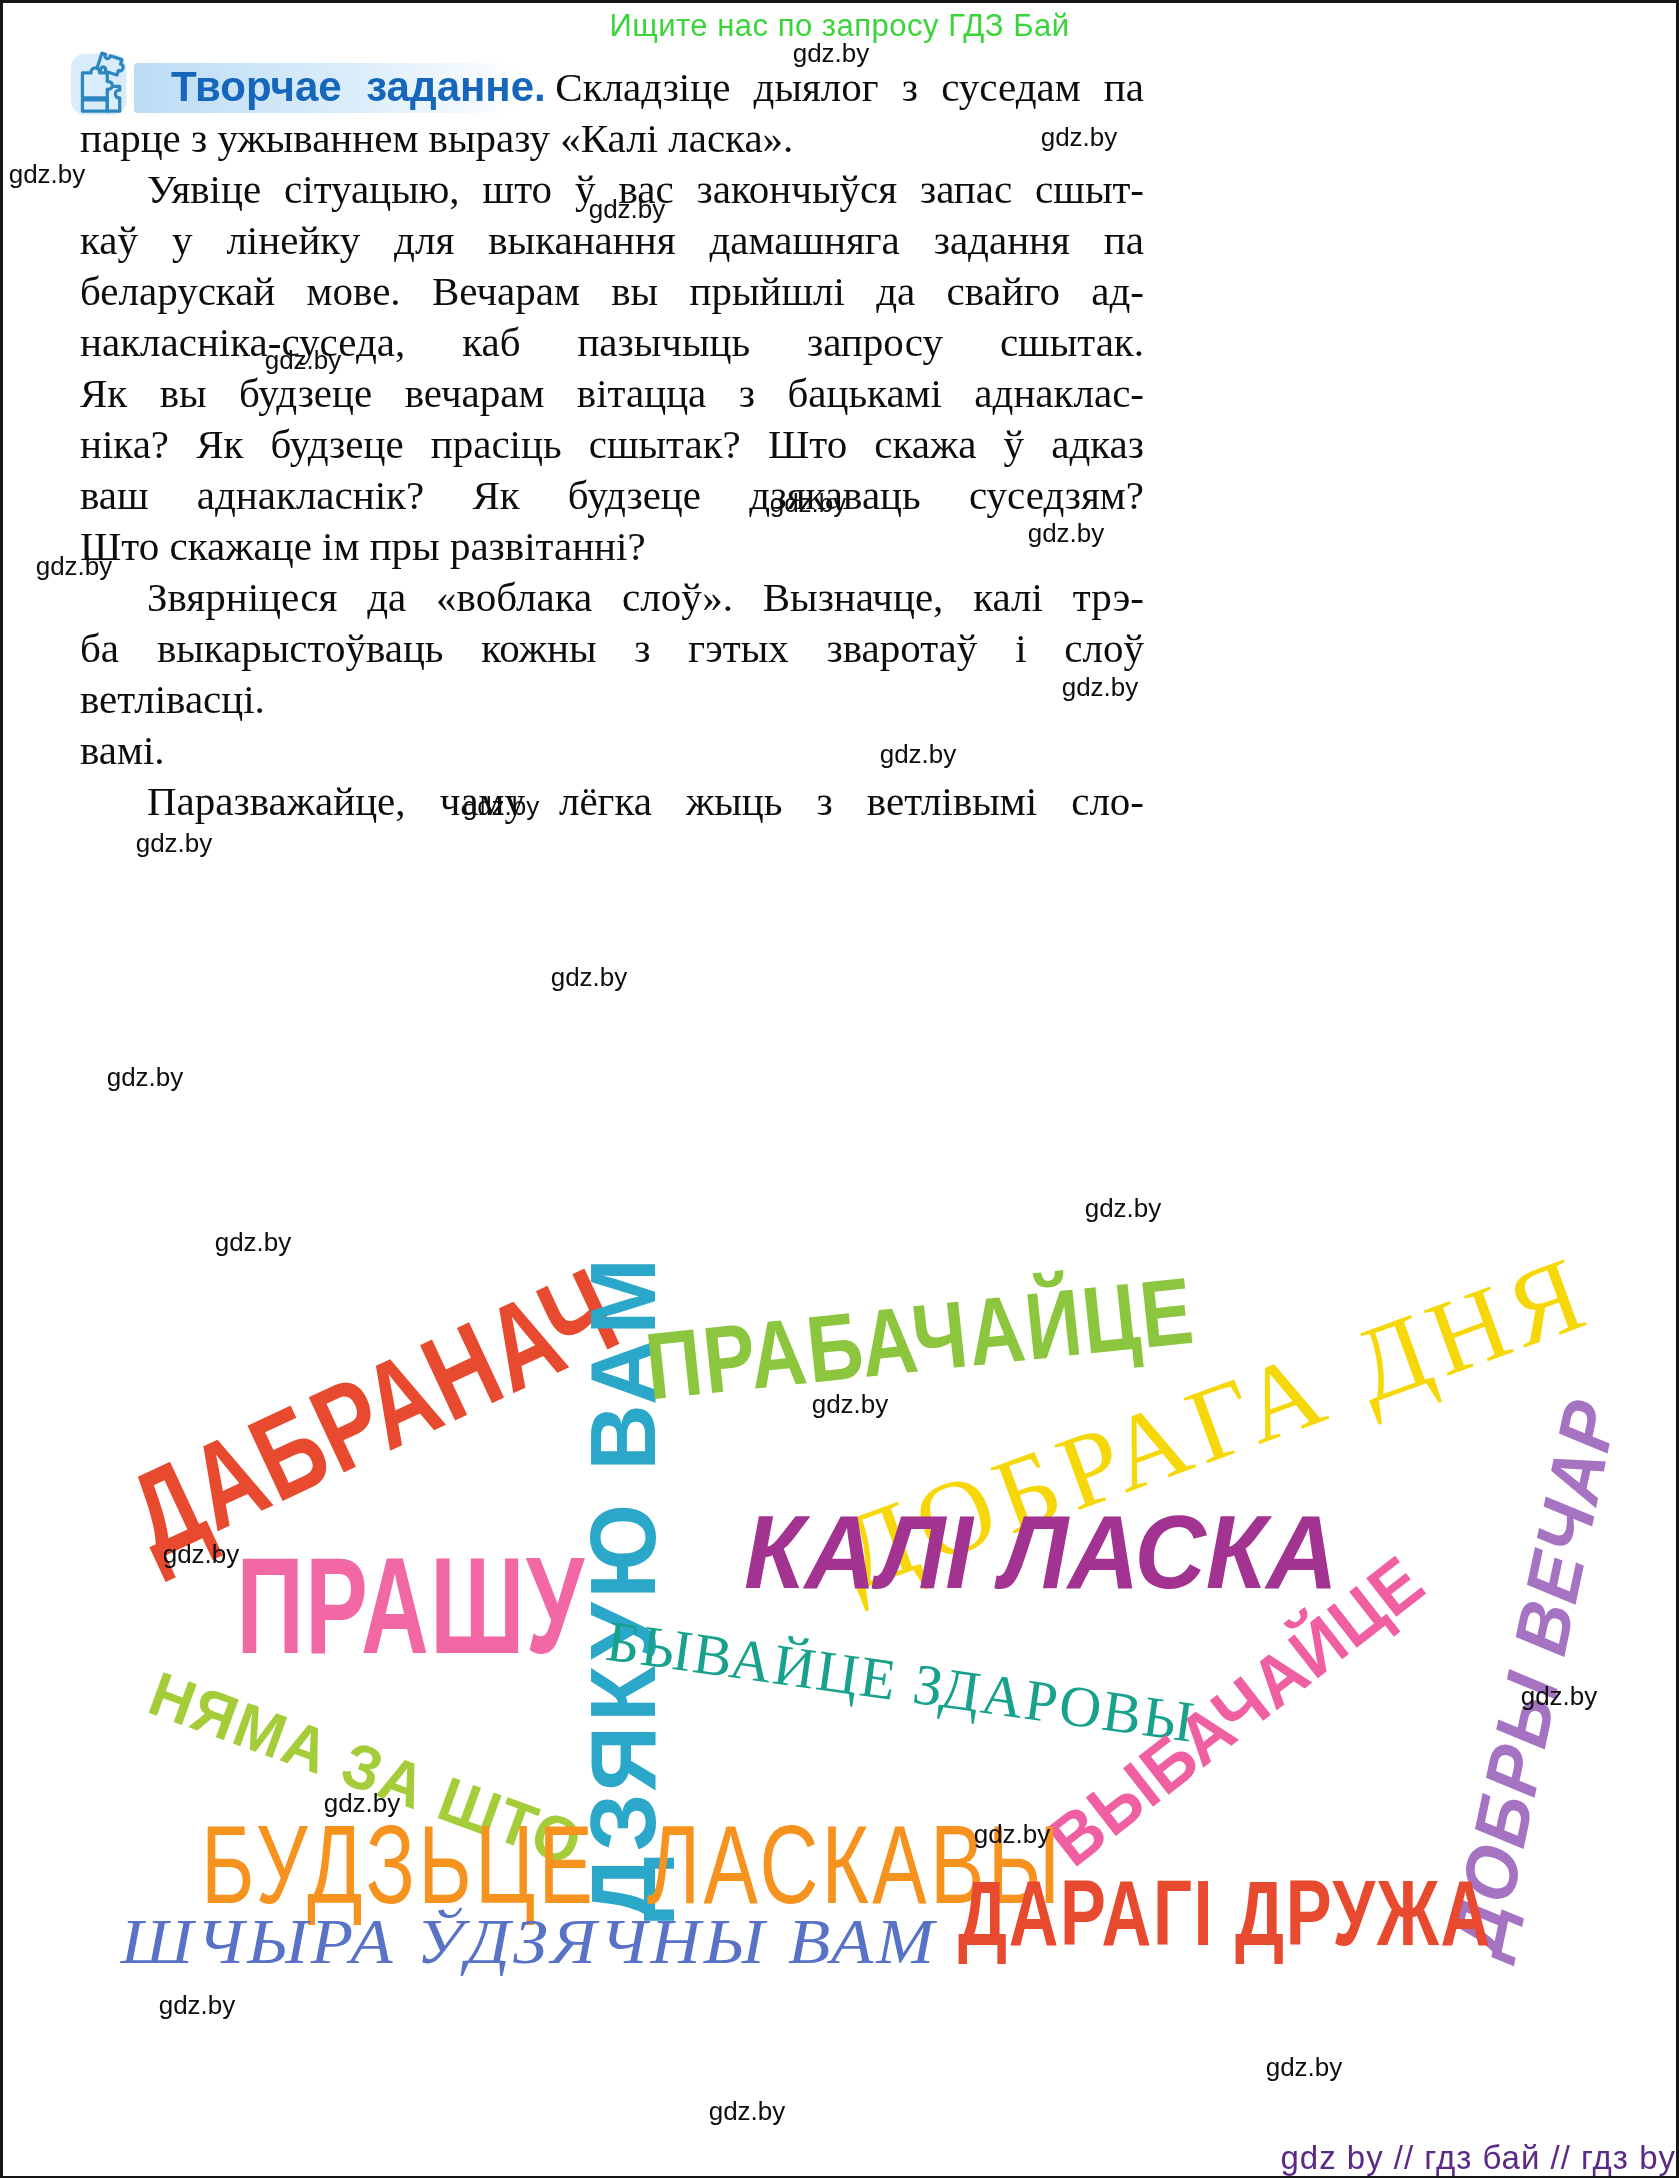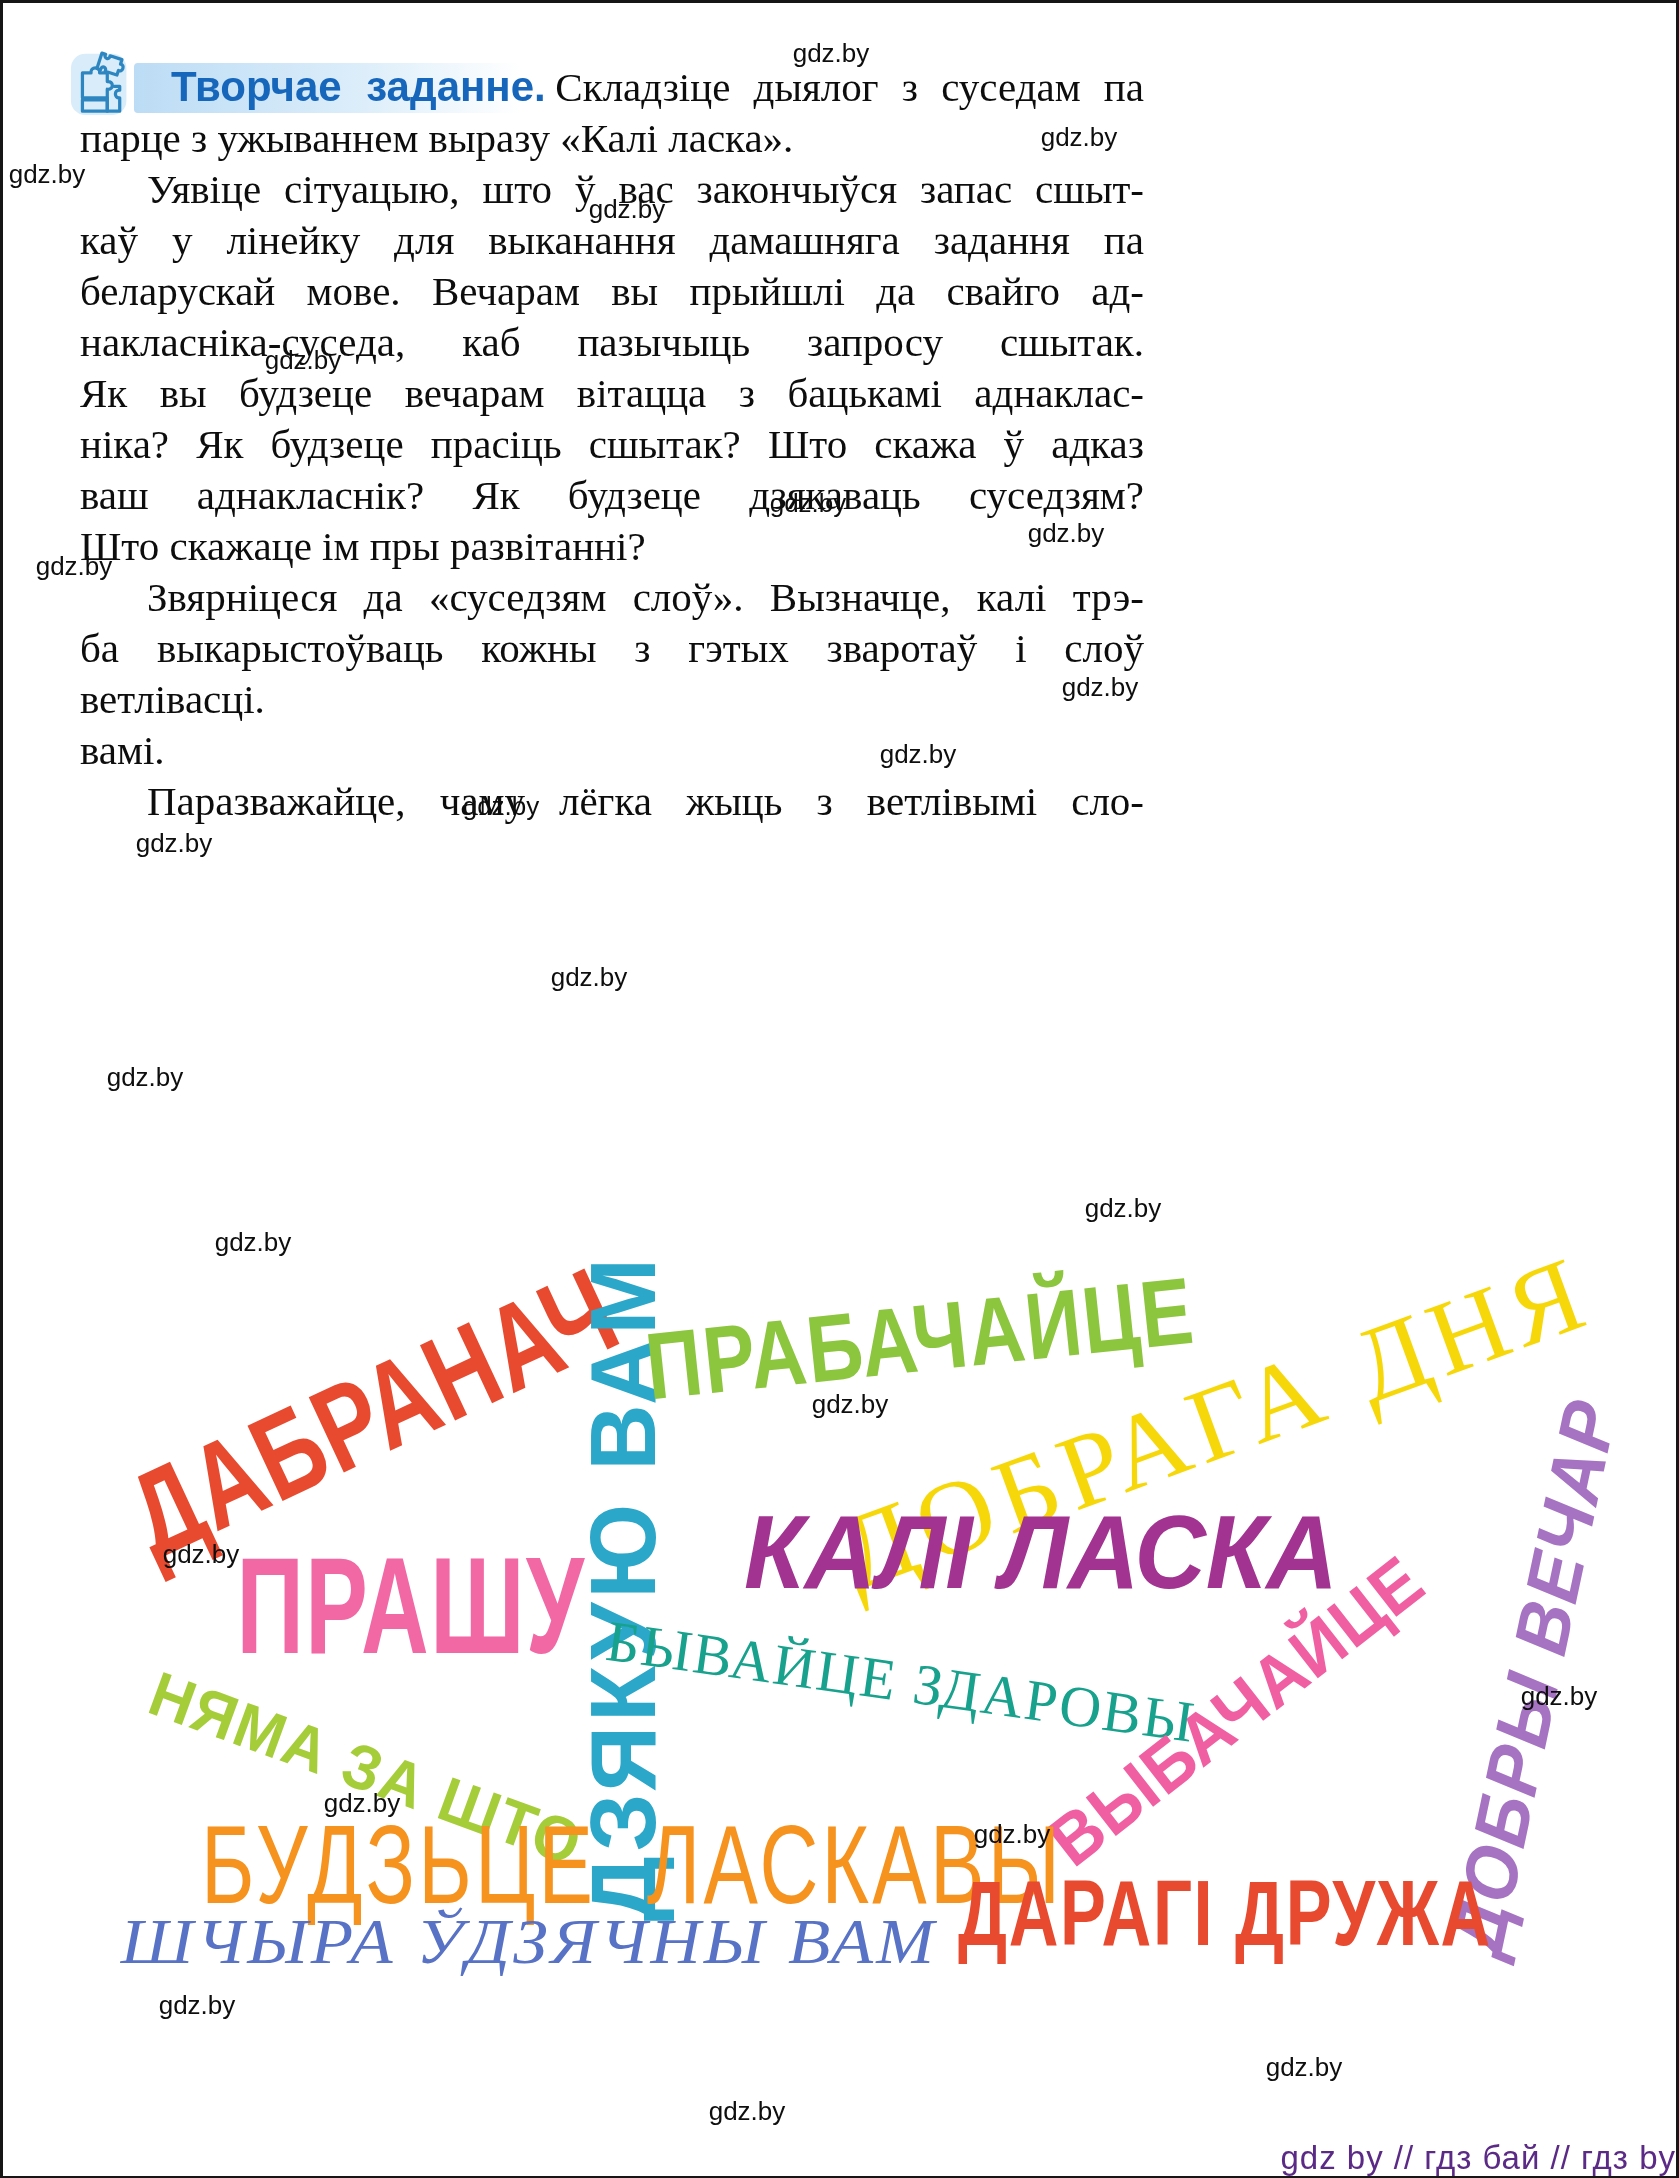--- a/index.html
+++ b/index.html
@@ -64,20 +64,21 @@
     text-align:right;
     font:400 33px/1.2 "Liberation Sans", sans-serif;
     letter-spacing:1px;
   }
 </style>
 </head>
 <body>
 
 <div class="page">
 
+  <div class="promo" style="color: rgb(59, 212, 59);">Ищите нас по запросу ГДЗ Бай</div>
 
   <div class="task-icon">
     <svg width="65" height="69" viewBox="0 0 68 72" xmlns="http://www.w3.org/2000/svg">
       <rect x="1" y="5" width="58" height="64" rx="15" fill="#d9ecfa"></rect>
       <g fill="none" stroke="#2e86c1" stroke-width="3.4" stroke-linejoin="round" stroke-linecap="round">
         <path d="M13 25 h9 c-1 -7 10 -7 9 0 h8 v9 c7 -1 7 9 0 8 v9 h-26 z"></path>
         <path d="M13 53 h26 v12 h-26 z"></path>
         <path d="M39 51 v14 h13 v-14 c-6 1 -6 -9 0 -8 v-4 h-6"></path>
         <g transform="translate(42 7) rotate(18)">
           <path d="M0 0 h13 v5 c5 -1 5 8 0 7 v5 h-13 c1 -5 -6 -5 -5 0 h-4 v-17 h4 c-1 5 6 5 5 0 z"></path>
@@ -92,21 +93,21 @@
       <div class="textline lead"><span class="task-label" style="color: rgb(22, 102, 187);">Творчае заданне.</span>Складзіце дыялог з суседам па</div>
       <div class="textline end">парце з ужываннем выразу «Калі ласка».</div>
       <div class="textline indent">Уявіце сітуацыю, што ў вас закончыўся запас сшыт-</div>
       <div class="textline">каў у лінейку для выканання дамашняга задання па</div>
       <div class="textline">беларускай мове. Вечарам вы прыйшлі да свайго ад-</div>
       <div class="textline">накласніка-суседа, каб пазычыць запросу сшытак.</div>
       <div class="textline">Як вы будзеце вечарам вітацца з бацькамі аднаклас-</div>
       <div class="textline">ніка? Як будзеце прасіць сшытак? Што скажа ў адказ</div>
       <div class="textline">ваш аднакласнік? Як будзеце дзякаваць суседзям?</div>
       <div class="textline end">Што скажаце ім пры развітанні?</div>
-      <div class="textline indent">Звярніцеся да «суседзям слоў». Вызначце, калі трэ-</div>
+      <div class="textline indent">Звярніцеся да «воблака слоў». Вызначце, калі трэ-</div>
       <div class="textline">ба выкарыстоўваць кожны з гэтых зваротаў і слоў</div>
       <div class="textline end">ветлівасці.</div>
       <div class="textline end">вамі.</div>
       <div class="textline indent">Паразважайце, чаму лёгка жыць з ветлівымі сло-</div>
     </div>
 
   <div class="cloud" id="cloud">
       <span class="cw" style="left: 370px; top: 1410px; color: rgb(232, 74, 47); font-size: 115px; font-weight: 700; letter-spacing: 1.9px; transform: translate(-50%, -50%) rotate(-25deg) scale(0.8, 1.05);">ДАБРАНАЧ</span>
       <span class="cw" style="left: 620px; top: 1585px; color: rgb(42, 167, 201); font-size: 92px; font-weight: 700; letter-spacing: 3.8px; transform: translate(-50%, -50%) rotate(-90deg) scale(1, 1);">ДЗЯКУЮ ВАМ</span>
       <span class="cw" style="left: 917px; top: 1335px; color: rgb(140, 198, 62); font-size: 86px; font-weight: 700; letter-spacing: 1.9px; transform: translate(-50%, -50%) rotate(-6deg) scale(0.9, 1.1);">ПРАБАЧАЙЦЕ</span>

